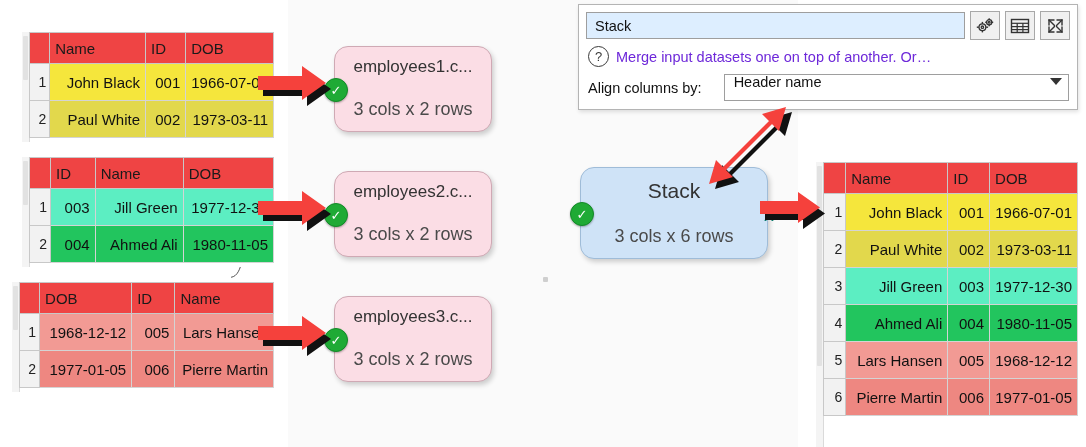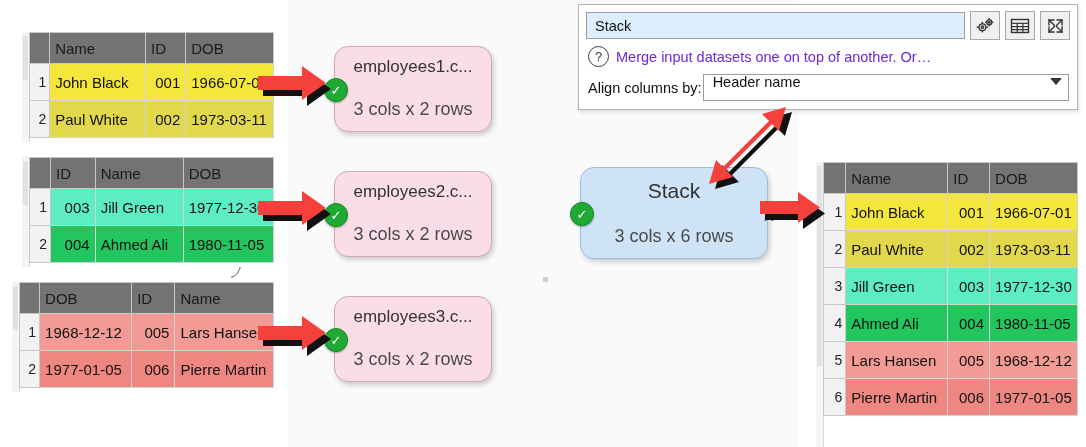--- a/index.html
+++ b/index.html
@@ -38,29 +38,29 @@
     border:1px solid #d4d4d4;
     font-size:15px;
     color:#111;
     padding:0 5px;
     white-space:nowrap;
     overflow:hidden;
     height:36px;
     font-weight:400;
   }
   table.grid th{
-    background:#737373;color:#1a1a1a;font-weight:400;
+    background:#ef4444;color:#1a1a1a;font-weight:400;
     text-align:left;height:30px;border-color:#c8c8c8;
   }
   table.grid td.rowhdr{
     background:#f2f2f2;text-align:right;width:18px;padding:0 3px;
     color:#222;font-size:14px;border-color:#c8c8c8;
   }
   td.num{text-align:right;}
-  td.txt{text-align:left;}
+  td.txt{text-align:right;}
 
   
   .y1{background:#f5e63c;}
   .y2{background:#e2d84c;}
   .t1{background:#5ceec2;}
   .t2{background:#22c55e;}
   .r1{background:#f29a94;}
   .r2{background:#ee8781;margin-top:28px;}
 
   
@@ -112,21 +112,21 @@
     border:1px solid #a8a8a8;background:#f0f0f0;
     display:flex;align-items:center;justify-content:center;
   }
   .p-row2{display:flex;align-items:center;gap:7px;padding:6px 8px 0 9px;}
   .qmark{
     width:19px;height:19px;border-radius:50%;border:1.6px solid #3a3a3a;
     display:flex;align-items:center;justify-content:center;
     font-size:13px;color:#3a3a3a;line-height:1;flex:0 0 auto;
   }
   .desc{font-size:14.5px;color:#6d28d9;white-space:nowrap;overflow:hidden;}
-  .p-row3{display:flex;align-items:center;gap:1px;padding:7px 8px 0 9px;}
+  .p-row3{display:flex;align-items:center;gap:22px;padding:7px 8px 0 9px;}
   .p-lab{font-size:14.5px;color:#111;white-space:nowrap;}
   .combo{
     flex:1;height:27px;box-sizing:border-box;background:#fff;
     border:1px solid #9e9e9e;display:flex;align-items:center;
     padding:0 6px 12px 9px;font-size:14.5px;color:#111;
   }
   .combo .cv{flex:1;}
   .caret{width:0;height:0;border-left:6px solid transparent;border-right:6px solid transparent;border-top:7px solid #333;}
 </style>
 </head>

